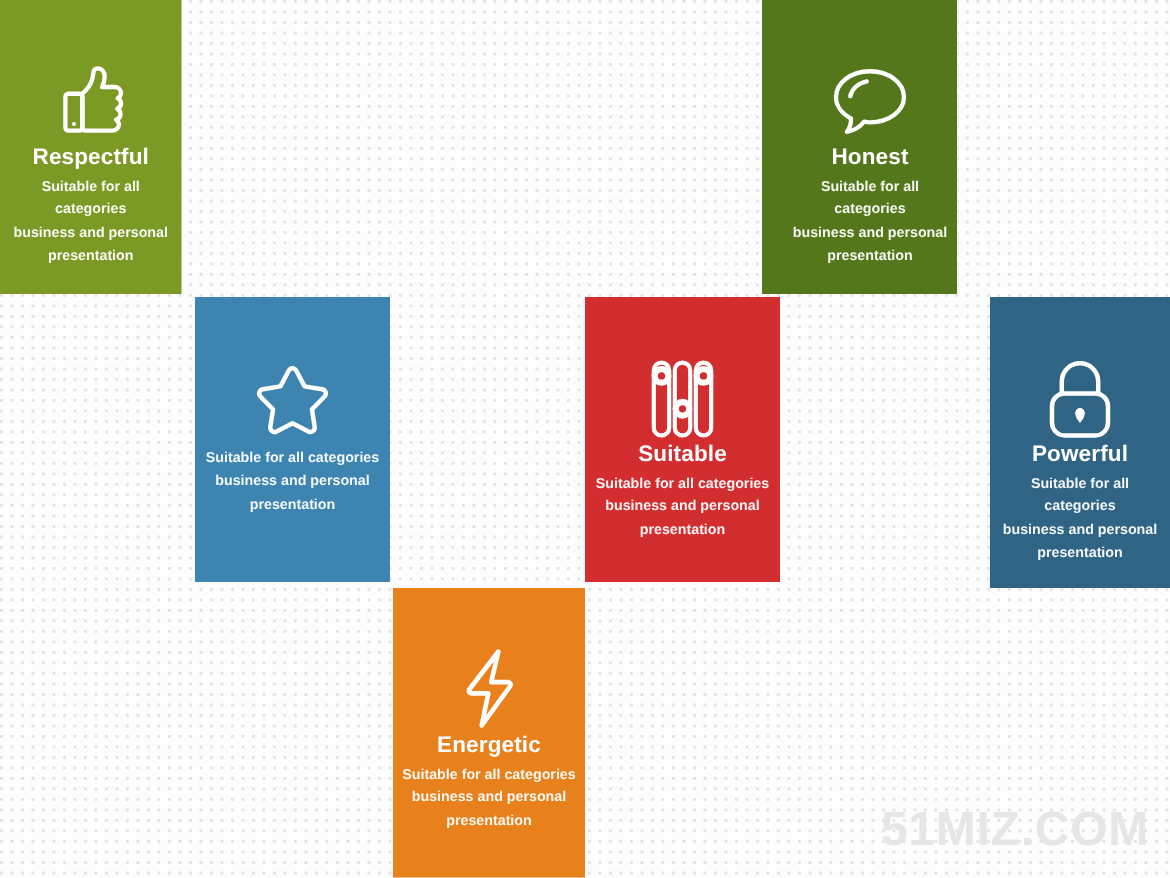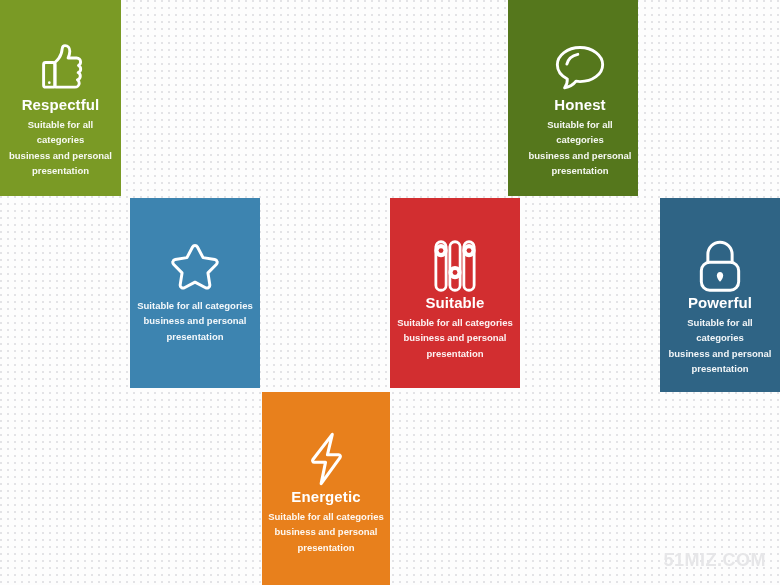--- a/index.html
+++ b/index.html
@@ -88,21 +88,21 @@
     padding-top: 38px;
   }
 
   
   #panel-respectful .panel-icon { margin-left: 6px; }
 
   .watermark {
     position: absolute;
     right: 14px;
     bottom: 14px;
-    font-size: 18px;
+    font-size: 32px;
     font-weight: bold;
     letter-spacing: 0.5px;
     color: #e6e6e8;
     user-select: none;
   }
 </style>
 </head>
 <body>
 
 <div id="stage" style="background-color: rgb(253, 253, 253); background-image: radial-gradient(circle at 1px 1px, rgb(227, 227, 230) 1px, transparent 1.2px);">

